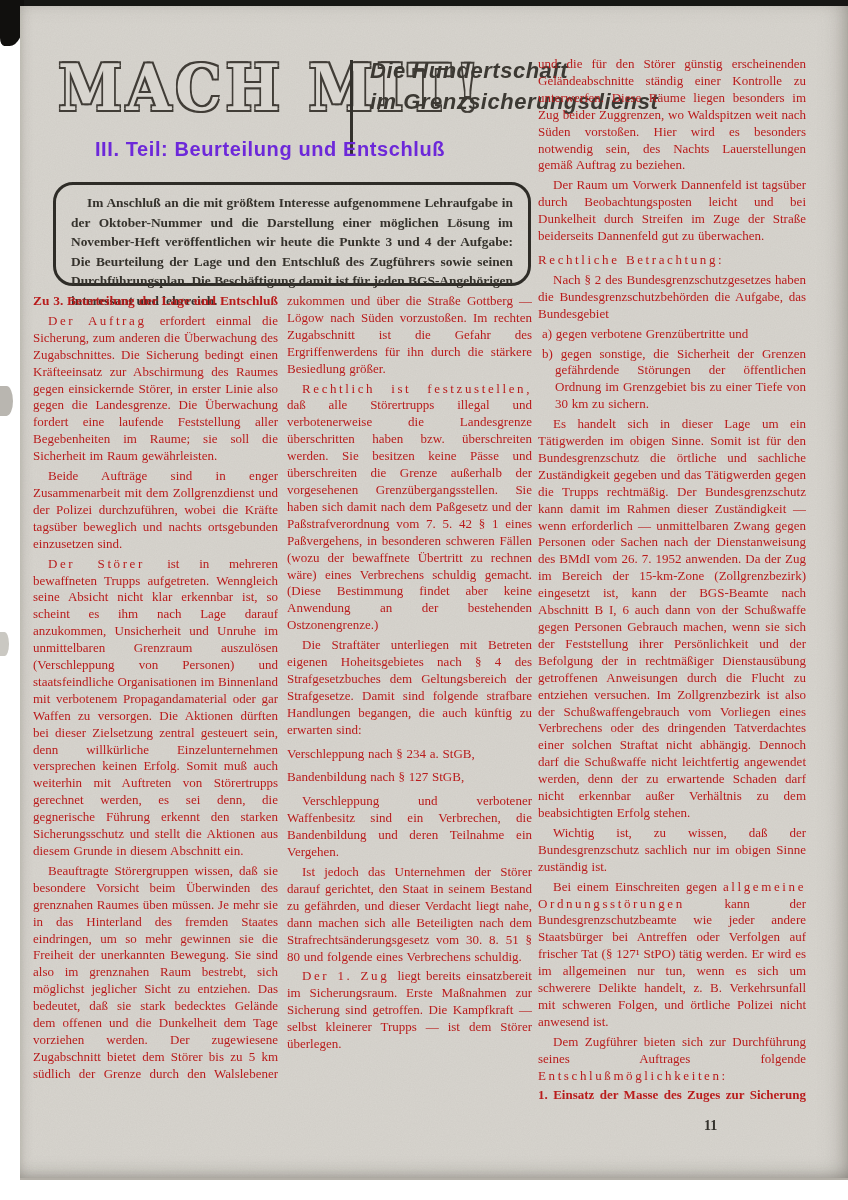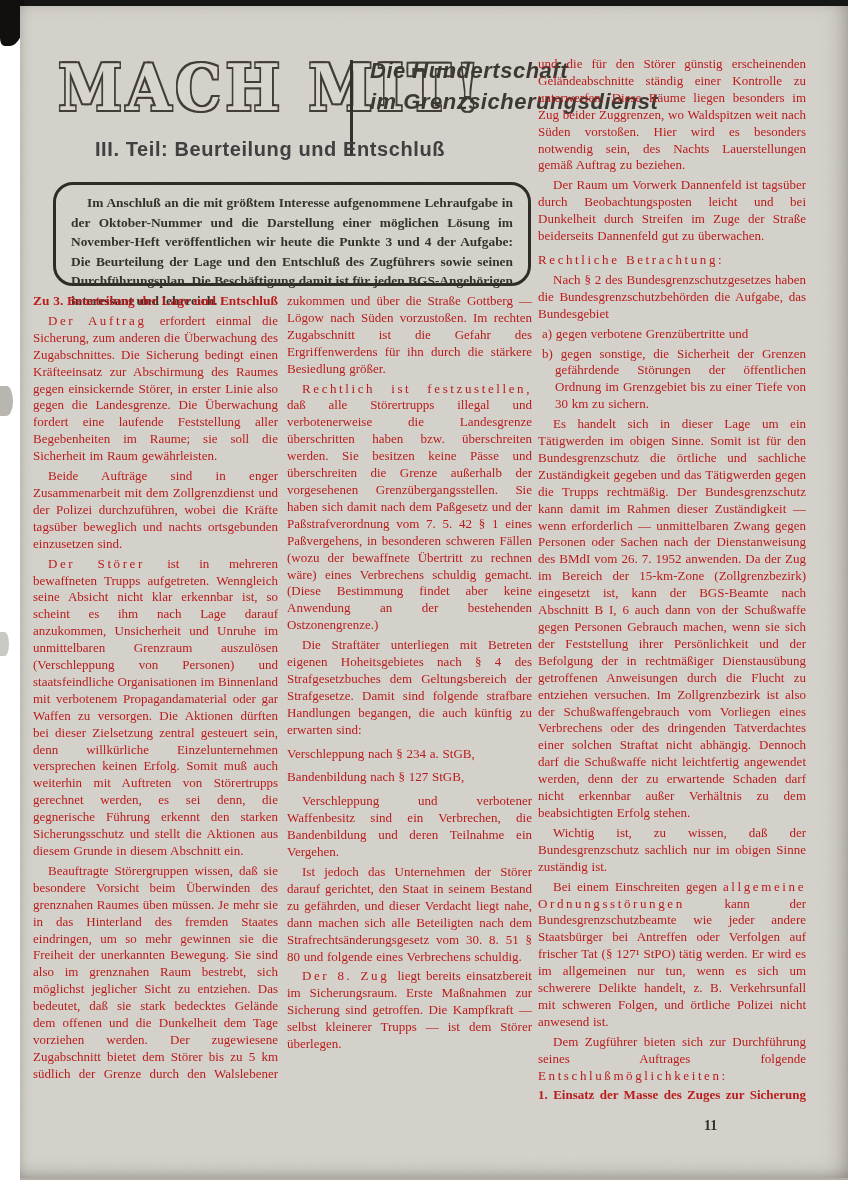--- a/index.html
+++ b/index.html
@@ -34,21 +34,21 @@
   .masthead-divider{position:absolute;left:330px;top:54px;width:3px;height:96px;background:#33312c;}
   .subtitle{
     position:absolute;left:350px;top:49px;margin:0;
     font-family:"Liberation Sans","DejaVu Sans",sans-serif;
     font-style:italic;font-weight:bold;font-size:22px;line-height:31px;
     color:#3c3933;letter-spacing:.5px;
   }
   .part-title{
     position:absolute;left:40px;top:132px;width:420px;margin:0;text-align:center;
     font-family:"Liberation Sans","DejaVu Sans",sans-serif;
-    font-weight:bold;font-size:20px;color:#404040;letter-spacing:.6px;
+    font-weight:bold;font-size:20px;color:#6d28d9;letter-spacing:.6px;
   }
   
   .intro-box{
     position:absolute;left:33px;top:176px;width:478px;height:104px;
     border:3px solid #2e2c27;border-radius:20px;
     padding:8px 15px;box-sizing:border-box;
   }
   .intro-box p{
     margin:0;font-weight:bold;font-size:13.4px;line-height:19.5px;
     text-align:justify;text-indent:16px;color:#35322c;
@@ -118,21 +118,21 @@
         <p class="blk s-body"><span>Beauftragte Störergruppen wissen, daß sie besondere Vorsicht beim Überwinden des grenznahen Raumes üben müssen. Je mehr sie in das Hinterland des fremden Staates eindringen, um so mehr gewinnen sie die Freiheit der unerkannten Bewegung. Sie sind also im grenznahen Raum bestrebt, sich möglichst jeglicher Sicht zu entziehen. Das bedeutet, daß sie stark bedecktes Gelände dem offenen und die Dunkelheit dem Tage vorziehen werden. Der zugewiesene Zugabschnitt bietet dem Störer bis zu 5 km südlich der Grenze durch den Walslebener Forst ideale Möglichkeiten. Nach Durchschreiten des Forstes ist er jedoch gezwungen, vielfach offenes oder stärker besiedeltes Gelände zu überwinden. Nur im Zuge der linken Zuggrenze bietet sich bei Dunkelheit durch das Sumpfgelände nordostwärts und ostwärts Kantow ein gutes Vorwärtskommen. Hier ist es ihm durchaus möglich, in der Zeit einer Nacht (10 km) durch-</span></p>
       </div>
     <div class="col">
         <p class="blk s-flush"><span>zukommen und über die Straße Gottberg — Lögow nach Süden vorzustoßen. Im rechten Zugabschnitt ist die Gefahr des Ergriffenwerdens für ihn durch die stärkere Besiedlung größer.</span></p>
         <p class="blk s-body"><span class="spaced">Rechtlich ist festzustellen, </span><span>daß alle Störertrupps illegal und verbotenerweise die Landesgrenze überschritten haben bzw. überschreiten werden. Sie besitzen keine Pässe und überschreiten die Grenze außerhalb der vorgesehenen Grenzübergangsstellen. Sie haben sich damit nach dem Paßgesetz und der Paßstrafverordnung vom 7. 5. 42 § 1 eines Paßvergehens, in besonderen schweren Fällen (wozu der bewaffnete Übertritt zu rechnen wäre) eines Verbrechens schuldig gemacht. (Diese Bestimmung findet aber keine Anwendung an der bestehenden Ostzonengrenze.)</span></p>
         <p class="blk s-body"><span>Die Straftäter unterliegen mit Betreten eigenen Hoheitsgebietes nach § 4 des Strafgesetzbuches dem Geltungsbereich der Strafgesetze. Damit sind folgende strafbare Handlungen begangen, die auch künftig zu erwarten sind:</span></p>
         <p class="blk s-flush s-gap"><span>Verschleppung nach § 234 a. StGB,</span></p>
         <p class="blk s-flush s-gap"><span>Bandenbildung nach § 127 StGB,</span></p>
         <p class="blk s-body s-gap"><span>Verschleppung und verbotener Waffenbesitz sind ein Verbrechen, die Bandenbildung und deren Teilnahme ein Vergehen.</span></p>
         <p class="blk s-body"><span>Ist jedoch das Unternehmen der Störer darauf gerichtet, den Staat in seinem Bestand zu gefährden, und dieser Verdacht liegt nahe, dann machen sich alle Beteiligten nach dem Strafrechtsänderungsgesetz vom 30. 8. 51 § 80 und folgende eines Verbrechens schuldig.</span></p>
-        <p class="blk s-body"><span class="spaced">Der 8. Zug </span><span>liegt bereits einsatzbereit im Sicherungsraum. Erste Maßnahmen zur Sicherung sind getroffen. Die Kampfkraft — selbst kleinerer Trupps — ist dem Störer überlegen.</span></p>
+        <p class="blk s-body"><span class="spaced">Der 1. Zug </span><span>liegt bereits einsatzbereit im Sicherungsraum. Erste Maßnahmen zur Sicherung sind getroffen. Die Kampfkraft — selbst kleinerer Trupps — ist dem Störer überlegen.</span></p>
       </div>
   </div>
 
   <div class="col3">
       <p class="blk s-flush"><span>und die für den Störer günstig erscheinenden Geländeabschnitte ständig einer Kontrolle zu unterwerfen. Diese Räume liegen besonders im Zug beider Zuggrenzen, wo Waldspitzen weit nach Süden vorstoßen. Hier wird es besonders notwendig sein, des Nachts Lauerstellungen gemäß Auftrag zu beziehen.</span></p>
       <p class="blk s-body"><span>Der Raum um Vorwerk Dannenfeld ist tagsüber durch Beobachtungsposten leicht und bei Dunkelheit durch Streifen im Zuge der Straße beiderseits Dannenfeld gut zu überwachen.</span></p>
       <p class="blk s-flush s-gap"><span class="spaced">Rechtliche Betrachtung:</span></p>
       <p class="blk s-body"><span>Nach § 2 des Bundesgrenzschutzgesetzes haben die Bundesgrenzschutzbehörden die Aufgabe, das Bundesgebiet</span></p>
       <p class="blk s-item"><span class="marker">a) </span><span>gegen verbotene Grenzübertritte und</span></p>
       <p class="blk s-item"><span class="marker">b) </span><span>gegen sonstige, die Sicherheit der Grenzen gefährdende Störungen der öffentlichen Ordnung im Grenzgebiet bis zu einer Tiefe von 30 km zu sichern.</span></p>

